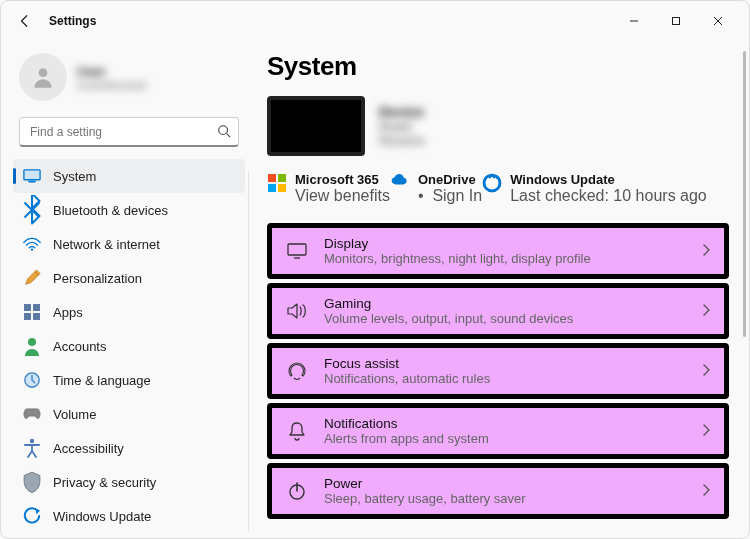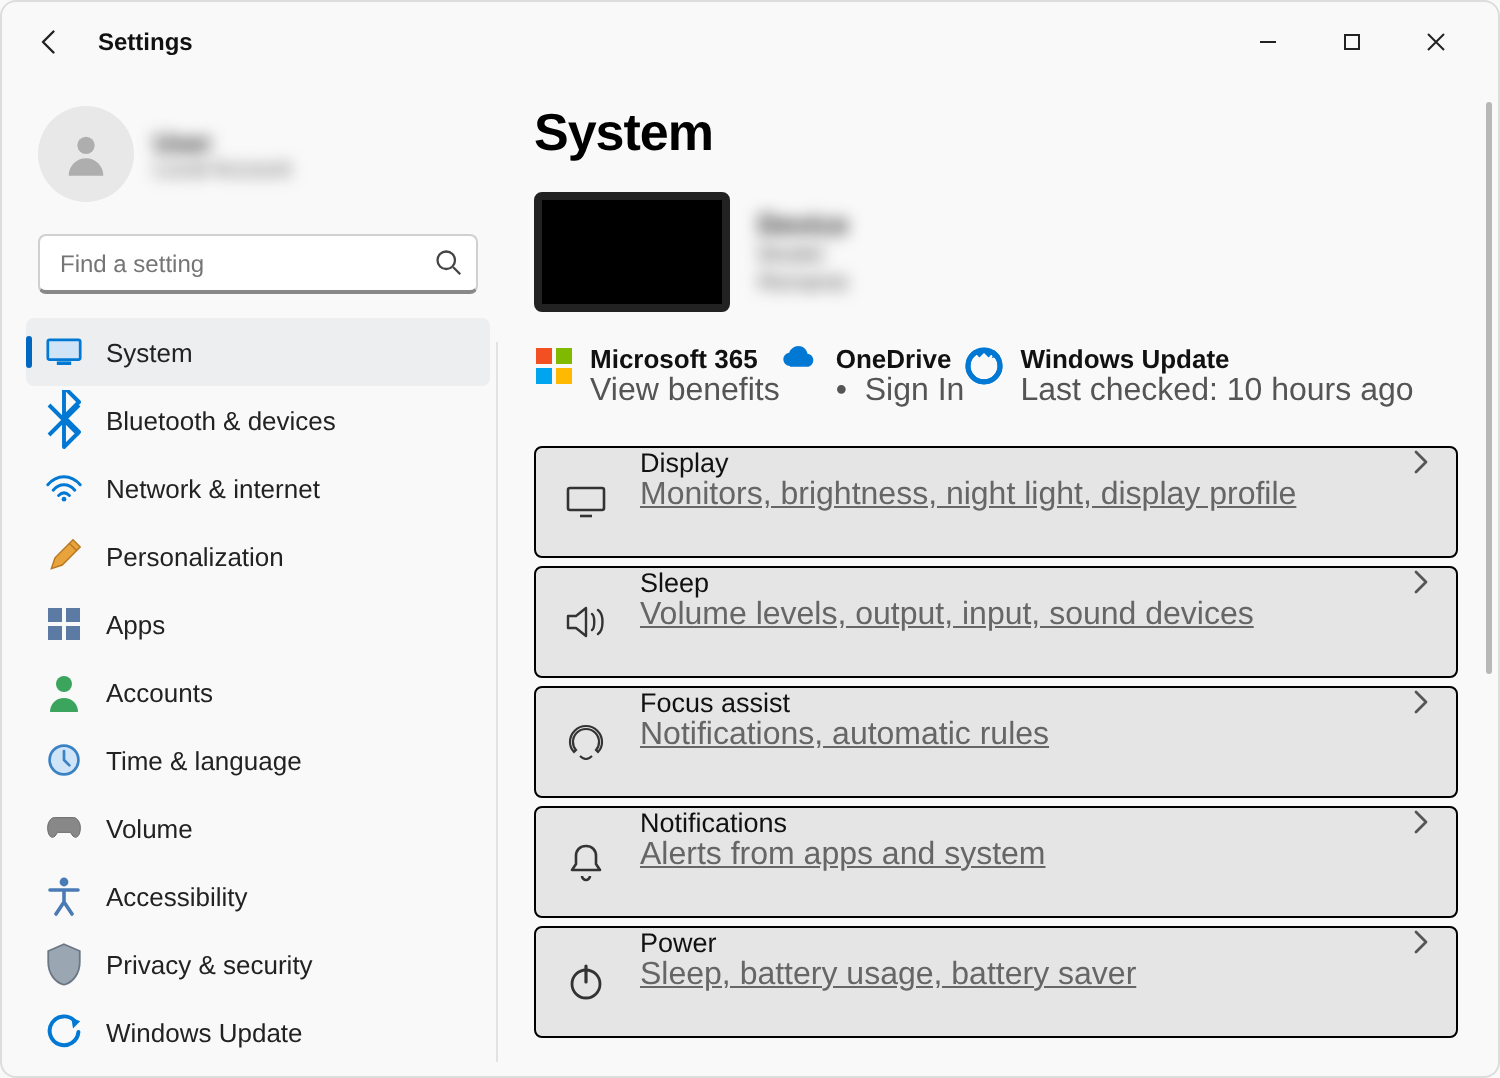--- a/index.html
+++ b/index.html
@@ -33,25 +33,25 @@
 .device-thumb { width: 98px; height: 60px; background: #000; border: 4px solid #222; border-radius: 4px; }
 .device-text { margin-left: 14px; }
 .device-text .dn { font-weight: 600; font-size: 14px; filter: blur(4px); color: #222; }
 .device-text .dl { font-size: 12px; filter: blur(4px); color: #555; }
 .svc-row { display: flex; margin-bottom: 18px; }
 .svc { display: flex; align-items: flex-start; cursor: pointer; }
 .svc-icon { width: 20px; height: 20px; margin-right: 8px; flex-shrink: 0; margin-top: 1px; }
 .svc-t { font-size: 13px; font-weight: 600; color: #111; }
 .svc-s { font-size: 16px; color: #555; }
 .cards { display: flex; flex-direction: column; gap: 4px; }
-.card { background: #e5e5e5; border: 1px solid #000000; border-radius: 4px; height: 56px; display: flex; padding: 0 14px; cursor: pointer; }
+.card { background: #f0abfc; border: 5px solid #000000; border-radius: 4px; height: 56px; display: flex; align-items: center; padding: 0 14px; cursor: pointer; }
 .card-icon { width: 22px; display: flex; align-items: center; justify-content: center; margin-right: 16px; }
 .card-body { flex: 1; }
 .card-t { font-size: 13.5px; color: #111; }
-.card-s { font-size: 16px; color: #666; text-decoration: underline; }
+.card-s { font-size: 13px; color: #666; }
 .chev { color: #555; }
 .scrollbar-v { position: absolute; right: 3px; top: 50px; bottom: 10px; width: 3px; }
 .scrollbar-thumb { background: #b8b8b8; border-radius: 3px; width: 100%; }
 .sidebar-sep { position: absolute; right: 0; top: 130px; height: 360px; width: 1px; background: #e3e3e3; }
 </style>
 </head>
 <body>
 
 <div class="titlebar">
   <div class="back-btn">
@@ -274,21 +274,21 @@
             </svg></div>
         </div>
         <div class="card">
           <div class="card-icon">
             <svg width="22" height="18" viewBox="0 0 22 18">
               <path d="M2 6v6h4l5 4V2L6 6H2z" stroke="#333" stroke-width="1.2" fill="none" stroke-linejoin="round"></path>
               <path d="M14 5c1.5 1 1.5 7 0 8M17 3c3 2 3 10 0 12" stroke="#333" stroke-width="1.2" fill="none" stroke-linecap="round"></path>
             </svg>
           </div>
           <div class="card-body">
-            <div class="card-t">Sleep</div>
+            <div class="card-t">Gaming</div>
             <div class="card-s">Volume levels, output, input, sound devices</div>
           </div>
           <div class="chev"><svg width="8" height="12" viewBox="0 0 8 12">
               <path d="M2 1l5 5-5 5" stroke="#555" stroke-width="1.4" fill="none" stroke-linecap="round" stroke-linejoin="round"></path>
             </svg></div>
         </div>
         <div class="card">
           <div class="card-icon">
             <svg width="18" height="18" viewBox="0 0 18 18">
               <path d="M9 1c4.4 0 8 3.6 8 8 0 2-1 4-2 5l-1-1c1-1 1.5-2.5 1.5-4 0-3.6-2.9-6.5-6.5-6.5S2.5 5.4 2.5 9c0 1.5.5 3 1.5 4l-1 1c-1-1-2-3-2-5 0-4.4 3.6-8 8-8z" stroke="#333" stroke-width="1.1" fill="none"></path>

